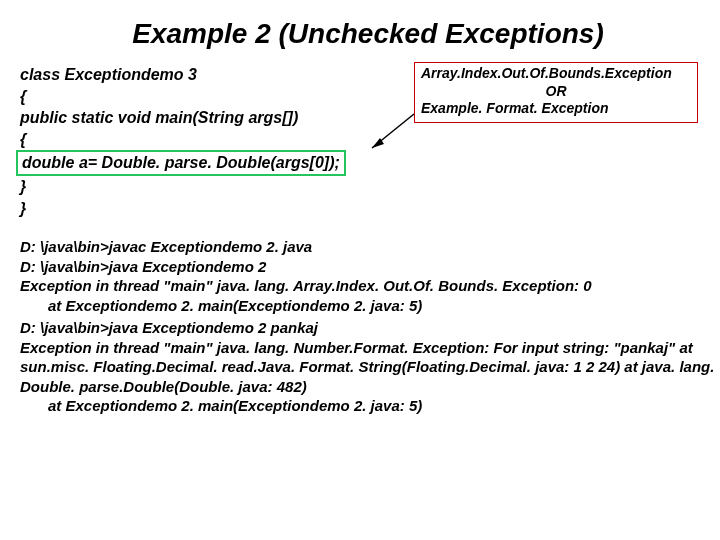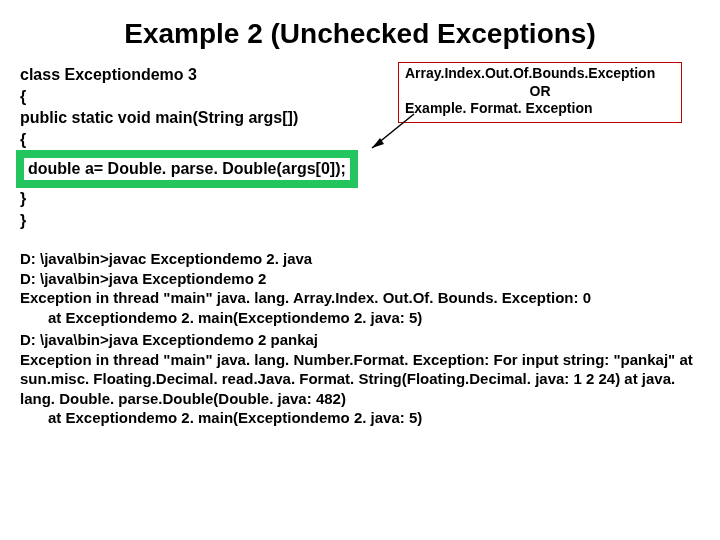--- a/index.html
+++ b/index.html
@@ -6,21 +6,22 @@
     margin: 0;
     padding: 0;
     width: 720px;
     height: 540px;
     font-family: Arial, Helvetica, sans-serif;
     background: #fff;
     color: #000;
     box-sizing: border-box;
   }
   .slide {
-    padding: 10px 20px 10px 20px;
+    padding: 10px 4px 10px 20px;
+    font-style: italic;
   }
   .title {
     font-size: 28px;
     font-weight: bold;
     text-align: center;
     margin: 8px 0 14px 0;
   }
   .upper {
     position: relative;
     font-size: 16px;
@@ -47,21 +48,21 @@
   }
   .arrow {
     position: absolute;
     top: 48px;
     left: 346px;
     width: 50px;
     height: 40px;
     pointer-events: none;
   }
   .highlight-line {
-    border: 8px solid #22c55e;
+    border: 2px solid #22c55e;
     display: inline-block;
     padding: 0 4px;
     margin-left: -4px;
   }
   .output-block {
     margin-top: 18px;
     font-size: 15px;
     font-weight: bold;
     line-height: 1.3;
   }

